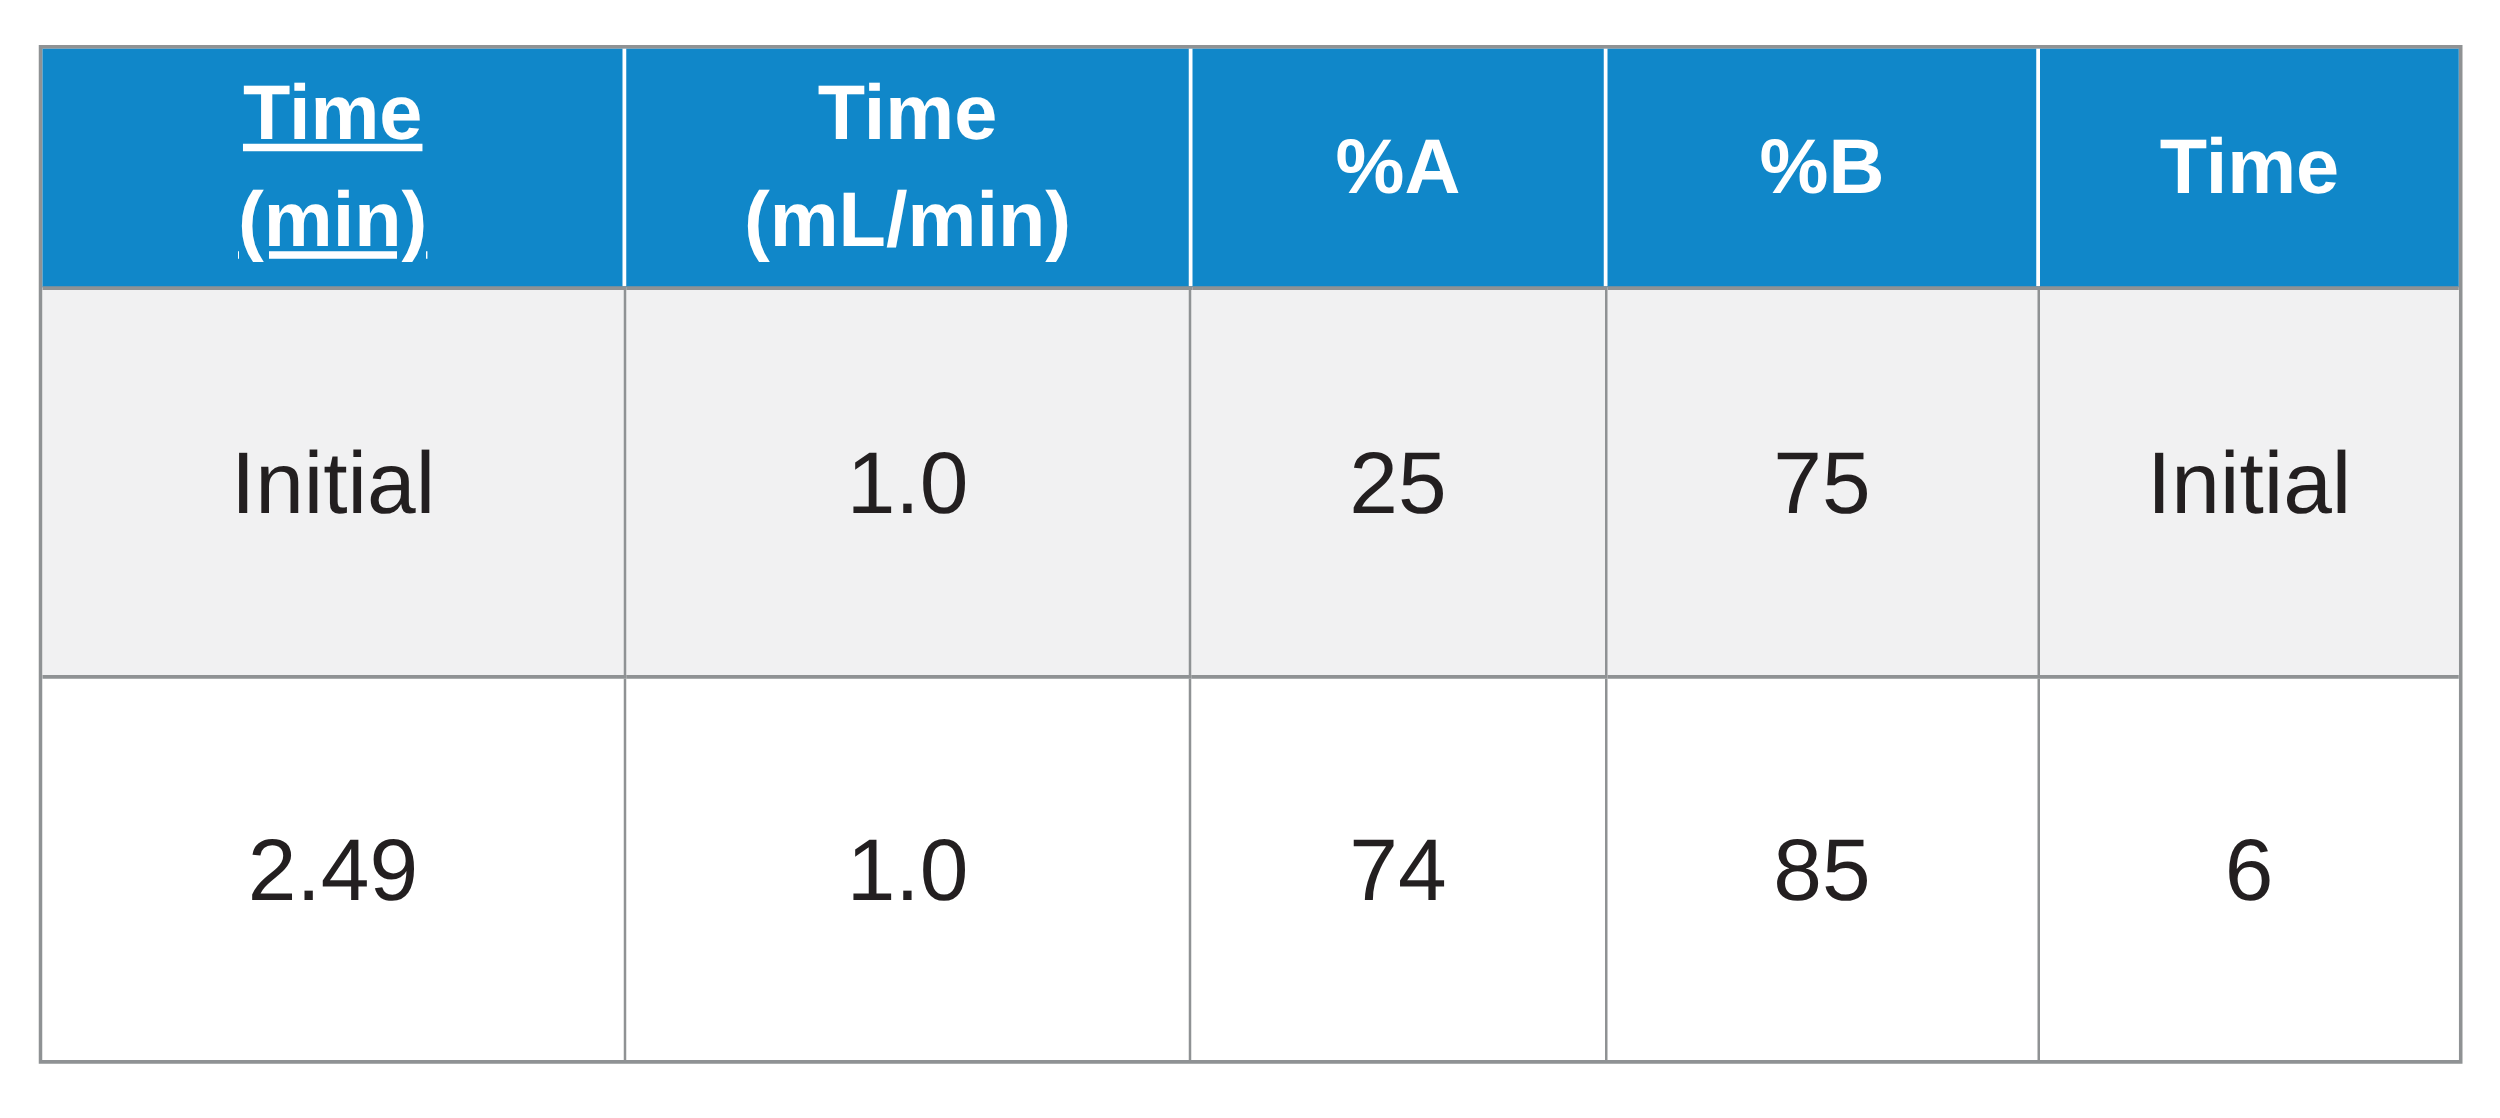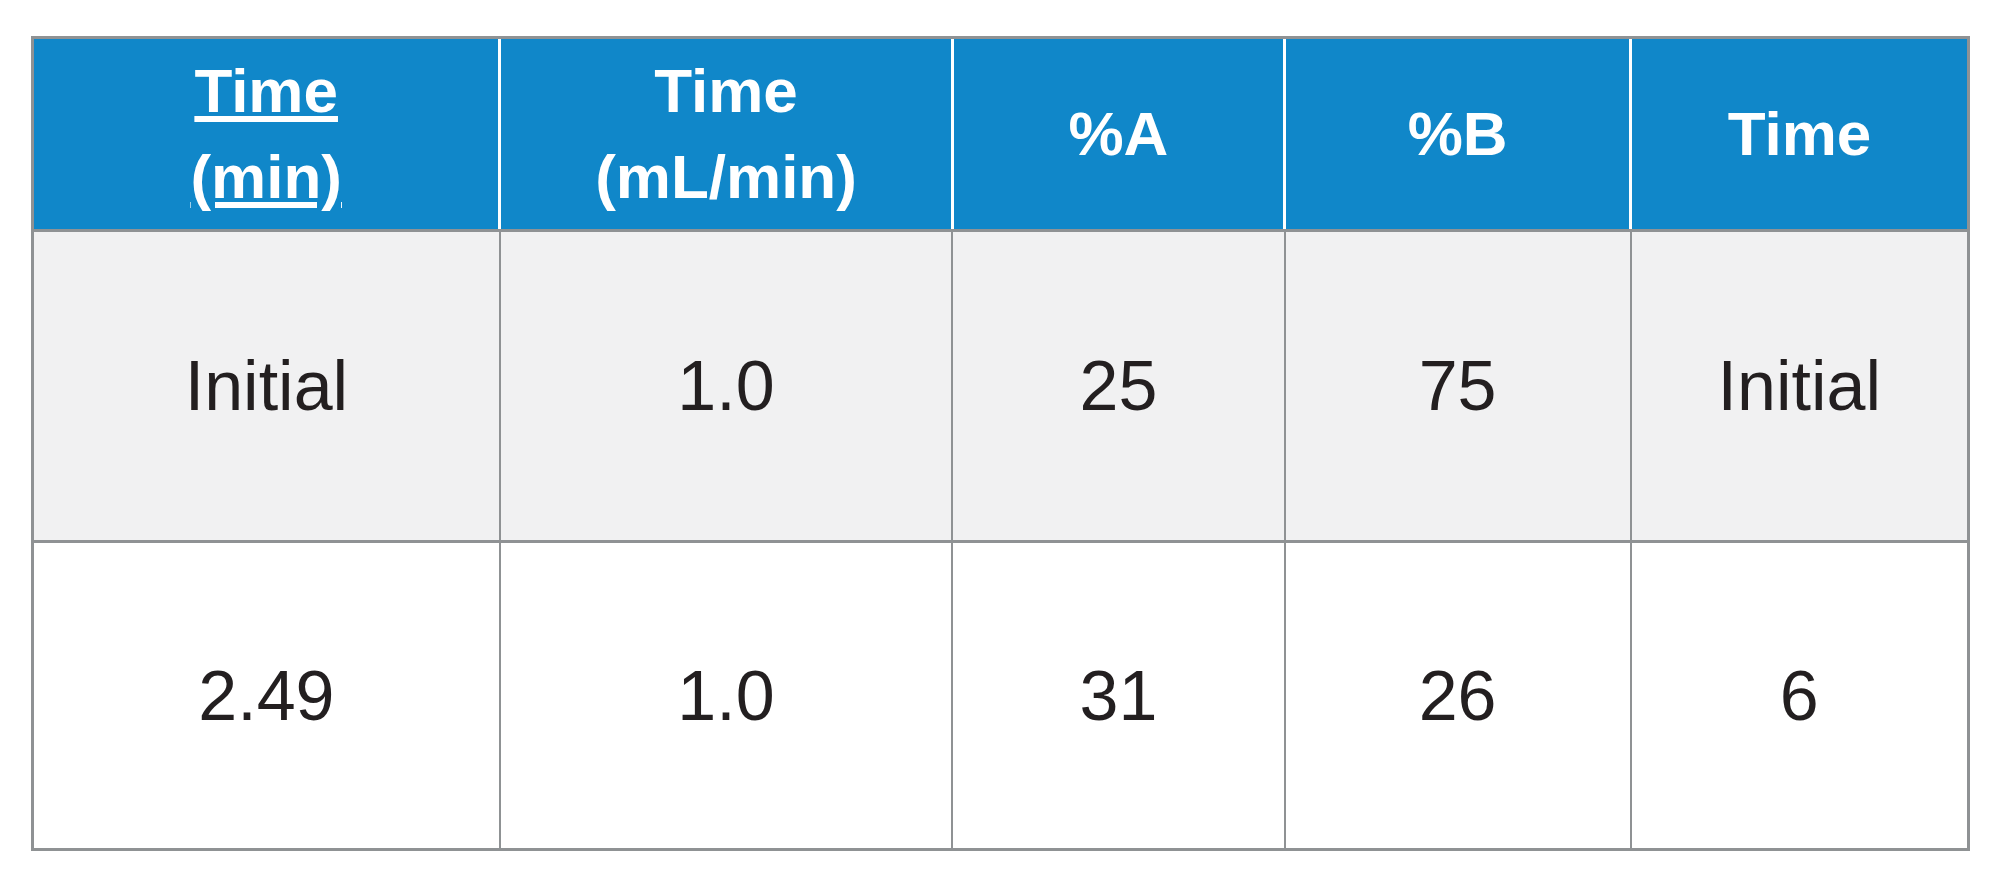--- a/index.html
+++ b/index.html
@@ -105,19 +105,19 @@
         <tr class="alt">
           <td>Initial</td>
           <td>1.0</td>
           <td>25</td>
           <td>75</td>
           <td>Initial</td>
         </tr>
         <tr>
           <td>2.49</td>
           <td>1.0</td>
-          <td>31</td>
-          <td>26</td>
+          <td>74</td>
+          <td>85</td>
           <td>6</td>
         </tr>
       </tbody>
   </table>
 </div>
 
 </body></html>

